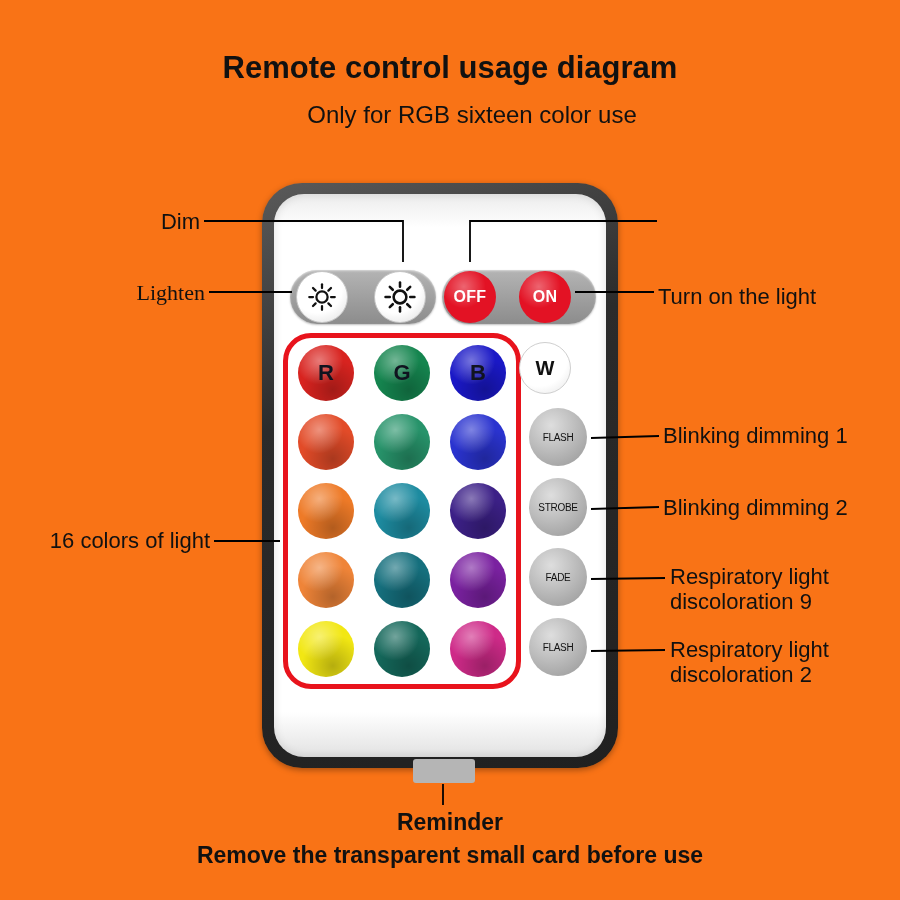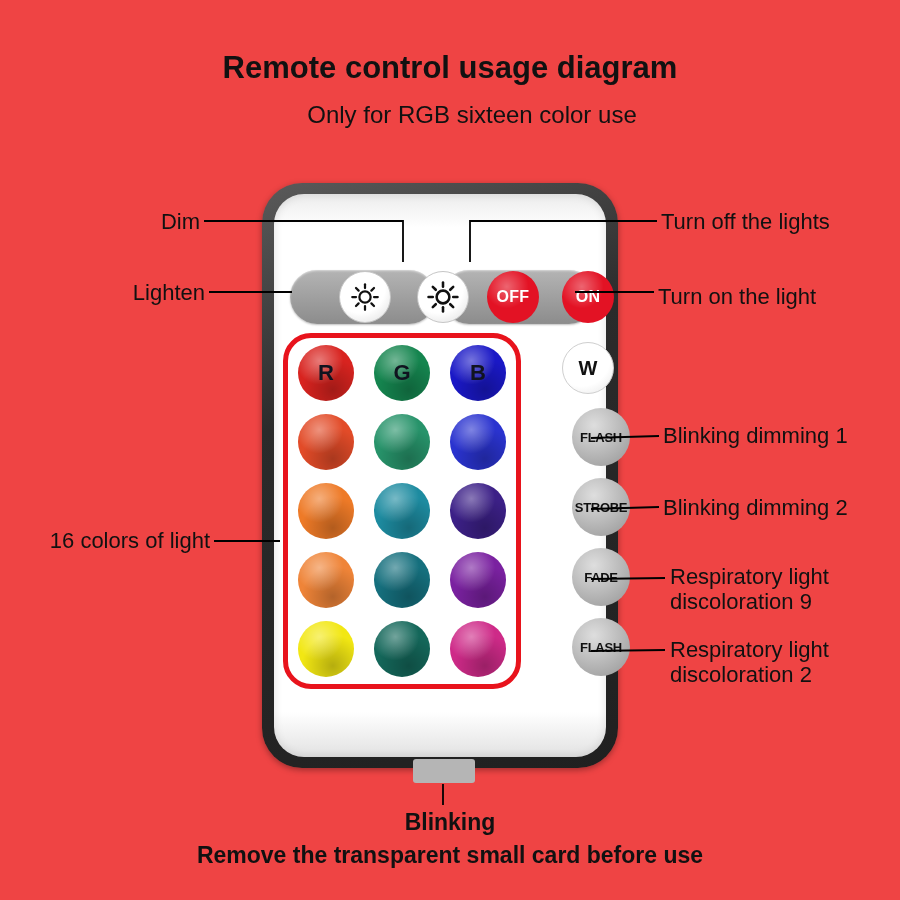--- a/index.html
+++ b/index.html
@@ -1,36 +1,36 @@
 <!DOCTYPE html>
 <html><head>
 <meta charset="utf-8">
 <style>
   html,body{margin:0;padding:0;background:#fff;}
-  .stage{position:relative;width:900px;height:900px;background:#ef4444;font-family:"Liberation Sans",sans-serif;color:#111;overflow:hidden;}
+  .stage{position:relative;width:900px;height:900px;background:#f97316;font-family:"Liberation Sans",sans-serif;color:#111;overflow:hidden;}
   .title{position:absolute;top:50px;left:0;right:0;text-align:center;font-size:31px;font-weight:700;}
   .subtitle{position:absolute;top:101px;left:0;right:0;text-align:center;font-size:24px;padding-left:44px;}
   .callout{position:absolute;font-size:22px;white-space:nowrap;}
   .r{text-align:right;}
   .wrap2{white-space:normal;width:200px;line-height:25px;}
   .remote{position:absolute;left:262px;top:183px;width:356px;height:585px;border-radius:40px;
           background:linear-gradient(160deg,#5a5a5a,#2b2b2b 35%,#202020);box-shadow:0 2px 6px rgba(0,0,0,.35);}
   .face{position:absolute;left:12px;top:11px;right:12px;bottom:11px;border-radius:30px;
         background:linear-gradient(180deg,#ececec,#ffffff 6%,#ffffff 92%,#e2e2e2);
         box-shadow:inset 0 0 10px rgba(0,0,0,.12);}
   .strip{position:absolute;height:54px;border-radius:27px;background:linear-gradient(180deg,#b4b4b4,#8c8c8c);
          box-shadow:inset 0 1px 2px rgba(255,255,255,.5),0 1px 2px rgba(0,0,0,.25);}
-  .round{position:absolute;border-radius:50%;display:flex;align-items:center;justify-content:center;margin-left:43px;}
+  .round{position:absolute;border-radius:50%;display:flex;align-items:center;justify-content:center;}
   .sunbtn{width:52px;height:52px;background:radial-gradient(circle at 40% 32%,#ffffff 55%,#dcdcdc);
           border:1px solid #c6c6c6;box-sizing:border-box;}
   .pwr{width:52px;height:52px;color:#fff;font-weight:700;font-size:16px;letter-spacing:.3px;
        background:radial-gradient(circle at 38% 30%,rgba(255,255,255,.35),rgba(255,255,255,0) 45%),var(--c,#e31224);}
   .wbtn{width:52px;height:52px;background:radial-gradient(circle at 38% 30%,#ffffff 60%,#e4e4e4);
         border:1px solid #cfcfcf;box-sizing:border-box;font-size:20px;font-weight:700;color:#111;}
-  .mode{width:58px;height:58px;font-size:13px;font-weight:700;color:#111;letter-spacing:-.3px;
+  .mode{width:58px;height:58px;font-size:10px;font-weight:400;color:#111;letter-spacing:-.3px;
         background:radial-gradient(circle at 38% 30%,#dedede,var(--m,#a0a0a0) 85%);}
   .redbox{position:absolute;left:283px;top:333px;width:238px;height:356px;border:5px solid #e8131c;
           border-radius:28px;box-sizing:border-box;pointer-events:none;}
   .cgrid{position:absolute;left:288px;top:338px;width:228px;height:346px;display:grid;
          grid-template-columns:repeat(3,1fr);justify-items:center;align-items:center;}
   .cbtn{width:56px;height:56px;border-radius:50%;display:flex;align-items:center;justify-content:center;
         background:radial-gradient(circle at 38% 28%,rgba(255,255,255,.40),rgba(255,255,255,0) 45%),
                    radial-gradient(circle at 62% 80%,rgba(0,0,0,.25),rgba(0,0,0,0) 55%),var(--c,#999);}
   .cletter{font-size:22px;font-weight:700;color:#10131f;}
   .tab{position:absolute;left:413px;top:759px;width:62px;height:24px;background:#b5b5b5;border-radius:3px;}
@@ -128,25 +128,24 @@
       <polyline points="659,436 591,438"></polyline>
       <polyline points="659,507 591,509"></polyline>
       <polyline points="665,578 591,579"></polyline>
       <polyline points="665,650 591,651"></polyline>
       <polyline points="214,541 280,541"></polyline>
       <polyline points="443,784 443,805"></polyline>
     </g>
   </svg>
 
   <div class="callout r" style="left:100px;top:209px;width:100px;">Dim</div>
-  <div class="callout r" style="left:95px;top:280px;width:110px;">Lighten</div>
-  <div class="callout" style="left:661px;top:209px;">Turn off the lights</div>
+  <div class="callout r" style="left:95px;top:280px;width:110px;font-family:Liberation Serif, serif;">Lighten</div>
   <div class="callout" style="left:658px;top:284px;">Turn on the light</div>
   <div class="callout" style="left:663px;top:423px;">Blinking dimming 1</div>
   <div class="callout" style="left:663px;top:495px;">Blinking dimming 2</div>
   <div class="callout wrap2" style="left:670px;top:564px;">Respiratory light discoloration 9</div>
   <div class="callout wrap2" style="left:670px;top:637px;">Respiratory light discoloration 2</div>
   <div class="callout r" style="left:20px;top:528px;width:190px;">16 colors of light</div>
 
-  <div class="foot-title">Blinking</div>
+  <div class="foot-title">Reminder</div>
   <div class="foot-text">Remove the transparent small card before use</div>
 
 </div>
 
 </body></html>

